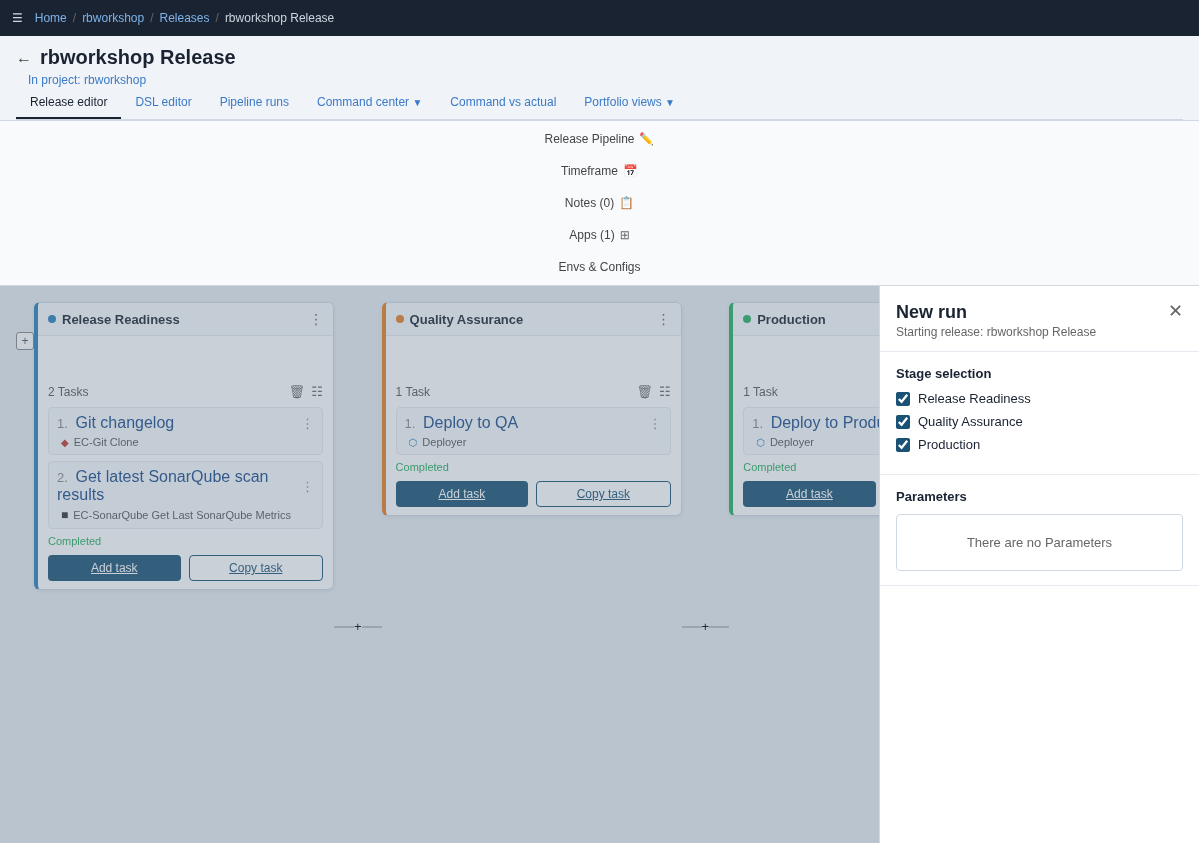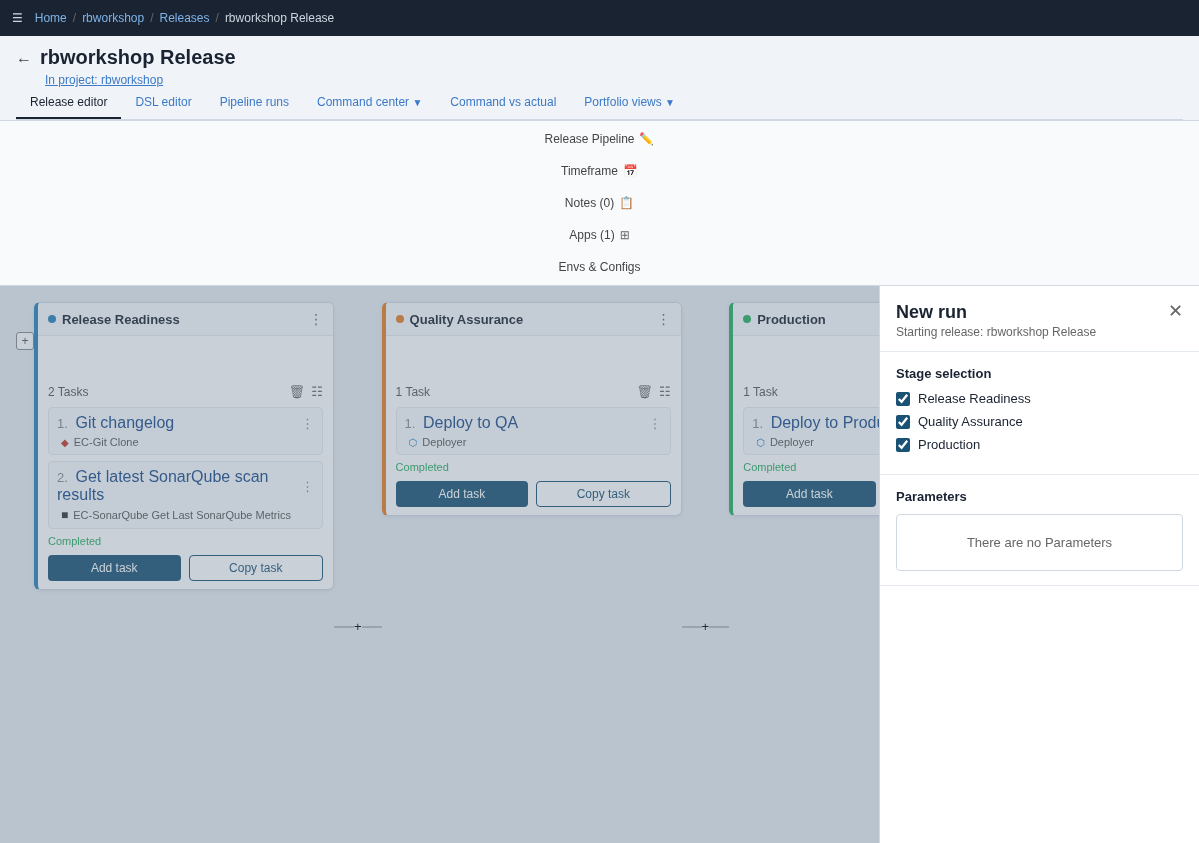--- a/index.html
+++ b/index.html
@@ -14,21 +14,21 @@
     .top-nav a { color: #7eb3e8; text-decoration: none; }
     .top-nav .sep { color: #666; }
 
     
     .page-header {
       background: #f0f3f7; padding: 10px 16px 0; border-bottom: 1px solid #d0d8e4;
     }
     .page-header .back-row { display: flex; align-items: center; gap: 8px; margin-bottom: 4px; }
     .page-header .back-arrow { color: #444; font-size: 16px; cursor: pointer; }
     .page-header h1 { font-size: 20px; font-weight: 600; color: #1a2332; }
-    .page-header .project-link { color: #3b7ac7; font-size: 12px; margin-left: 29px; cursor: pointer; text-decoration: underline; }
+    .page-header .project-link { color: #3b7ac7; font-size: 12px; margin-left: 12px; cursor: pointer; }
     .page-header .project-link a { color: #3b7ac7; text-decoration: none; }
 
     
     .tab-bar {
       display: flex; align-items: center; gap: 0; background: #f0f3f7;
       border-bottom: 1px solid #d0d8e4; margin-left: 0;
     }
     .tab-bar .tab {
       padding: 8px 14px; font-size: 12px; color: #3b7ac7; cursor: pointer;
       border-bottom: 2px solid transparent; white-space: nowrap;
@@ -111,21 +111,21 @@
       padding-left: 4px;
     }
     .task-item .task-sub .sub-icon { font-size: 10px; }
     .sub-icon-red { color: #c0392b; }
     .sub-icon-blue { color: #2980b9; }
 
     .stage-completed { font-size: 11px; color: #27ae60; font-weight: 500; margin: 6px 0 8px; }
     .stage-buttons { display: flex; gap: 8px; margin-top: 4px; }
     .stage-btn {
       flex: 1; padding: 5px 8px; border-radius: 4px; font-size: 12px;
-      cursor: pointer; border: none; font-weight: 500;
+      cursor: pointer; border: none; font-weight: 500; text-decoration: underline;
     }
     .stage-btn.primary { background: #1a5276; color: #fff; }
     .stage-btn.secondary { background: #fff; color: #1a5276; border: 1px solid #1a5276; }
 
     
     .sidebar-panel {
       width: 320px; background: #fff; border-left: 1px solid #d0d8e4;
       display: flex; flex-direction: column; position: absolute; right: 0; top: 0; bottom: 0;
       z-index: 10;
     }

